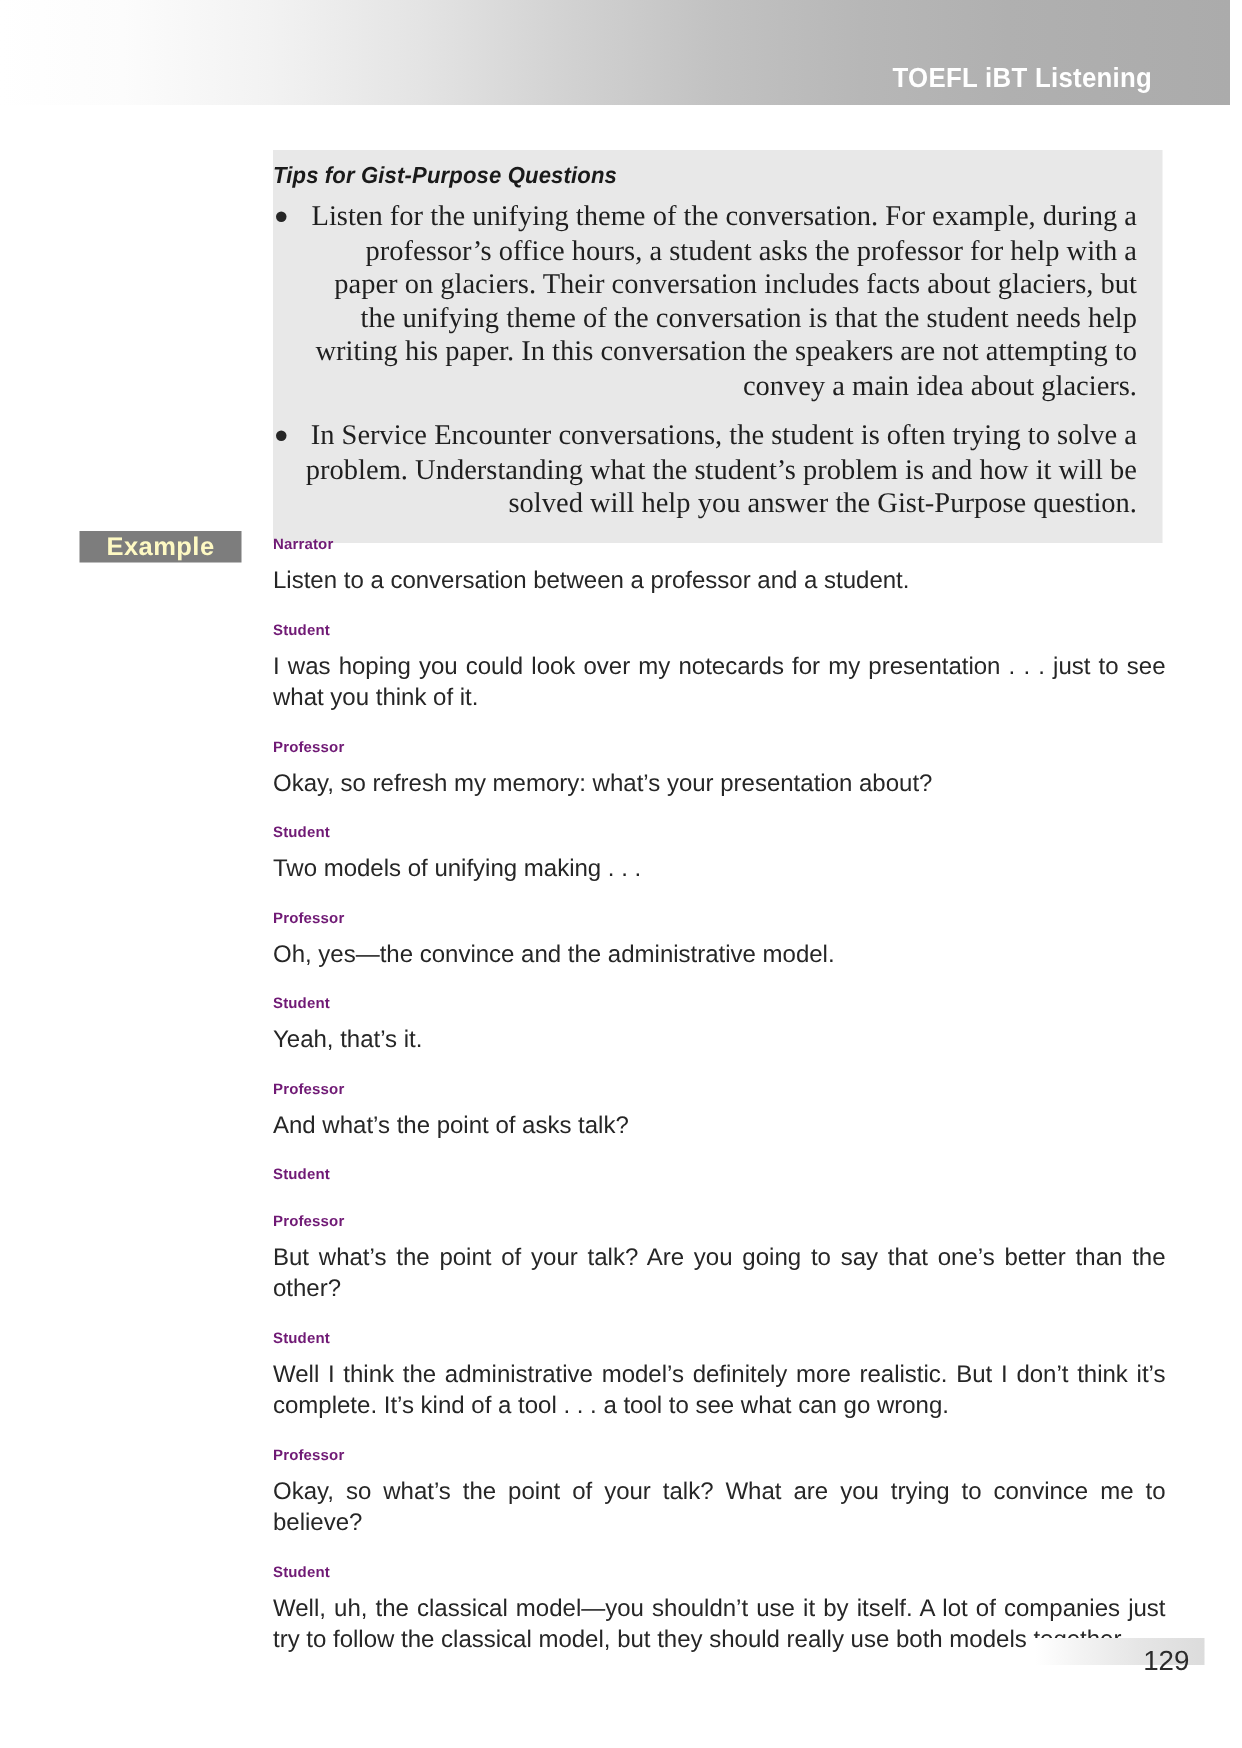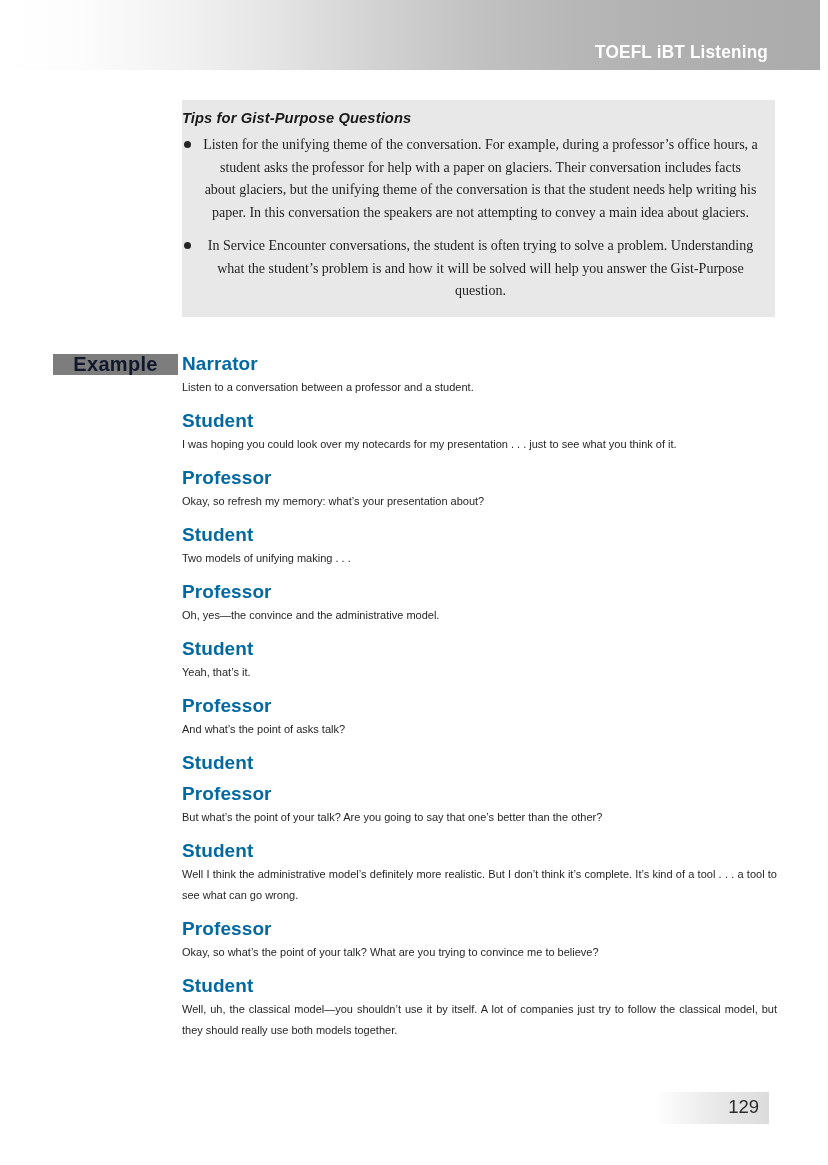--- a/index.html
+++ b/index.html
@@ -69,52 +69,52 @@
     transform-origin: left center;
   }
   .tips-list {
     margin: 0;
     padding: 0;
     list-style: none;
   }
   .tips-list li {
     position: relative;
     font-family: "Liberation Serif", serif;
-    font-size: 14px;
+    font-size: 19px;
     line-height: 22.5px;
     color: #1f1f1f;
     padding-left: 21px;
     margin-bottom: 11px;
-    text-align: center;
+    text-align: right;
   }
   .tips-list li:last-child {
     margin-bottom: 0;
   }
   .tips-list li .bullet {
     position: absolute;
     left: 2px;
     top: 7px;
     width: 7px;
     height: 7px;
     border-radius: 50%;
     background: #262626;
   }
 
   
   .example-tag {
     position: absolute;
     left: 53px;
     top: 354px;
-    width: 125px;
+    width: 108px;
     height: 21px;
     background: #7d7d7d;
-    color: #0f172a;
-    font-family: "Liberation Sans Narrow", "Liberation Sans", sans-serif;
-    font-weight: bold;
-    font-size: 20px;
+    color: #fef9c3;
+    font-family: "Liberation Sans Narrow", "Liberation Sans", sans-serif;
+    font-weight: bold;
+    font-size: 17px;
     line-height: 21px;
     text-align: center;
     letter-spacing: 0.3px;
     box-sizing: border-box;
   }
 
   
   .dialogue {
     position: absolute;
     left: 182px;
@@ -123,42 +123,42 @@
   }
   .turn {
     margin-bottom: 14px;
   }
   .turn:last-child {
     margin-bottom: 0;
   }
   .speaker {
     font-family: "Liberation Sans Narrow", "Liberation Sans", sans-serif;
     font-weight: bold;
-    font-size: 19px;
+    font-size: 10px;
     line-height: 17px;
-    color: #0369a1;
+    color: #701a75;
     margin-bottom: 5px;
     letter-spacing: 0.1px;
   }
   .line {
     font-family: "Liberation Sans", sans-serif;
-    font-size: 11px;
+    font-size: 16px;
     line-height: 21px;
     color: #262626;
     text-align: justify;
     text-justify: inter-word;
   }
 
   
   .page-number-box {
     position: absolute;
-    left: 656px;
+    left: 690px;
     top: 1092px;
     width: 113px;
-    height: 32px;
+    height: 18px;
     background: linear-gradient(to right, #ffffff 0%, #f4f4f4 25%, #e6e6e6 60%, #dcdcdc 100%);
   }
   .page-number-box .page-number {
     position: absolute;
     right: 10px;
     top: 4px;
     font-size: 18.5px;
     color: #2b2b2b;
     font-family: "Liberation Sans", sans-serif;
   }

